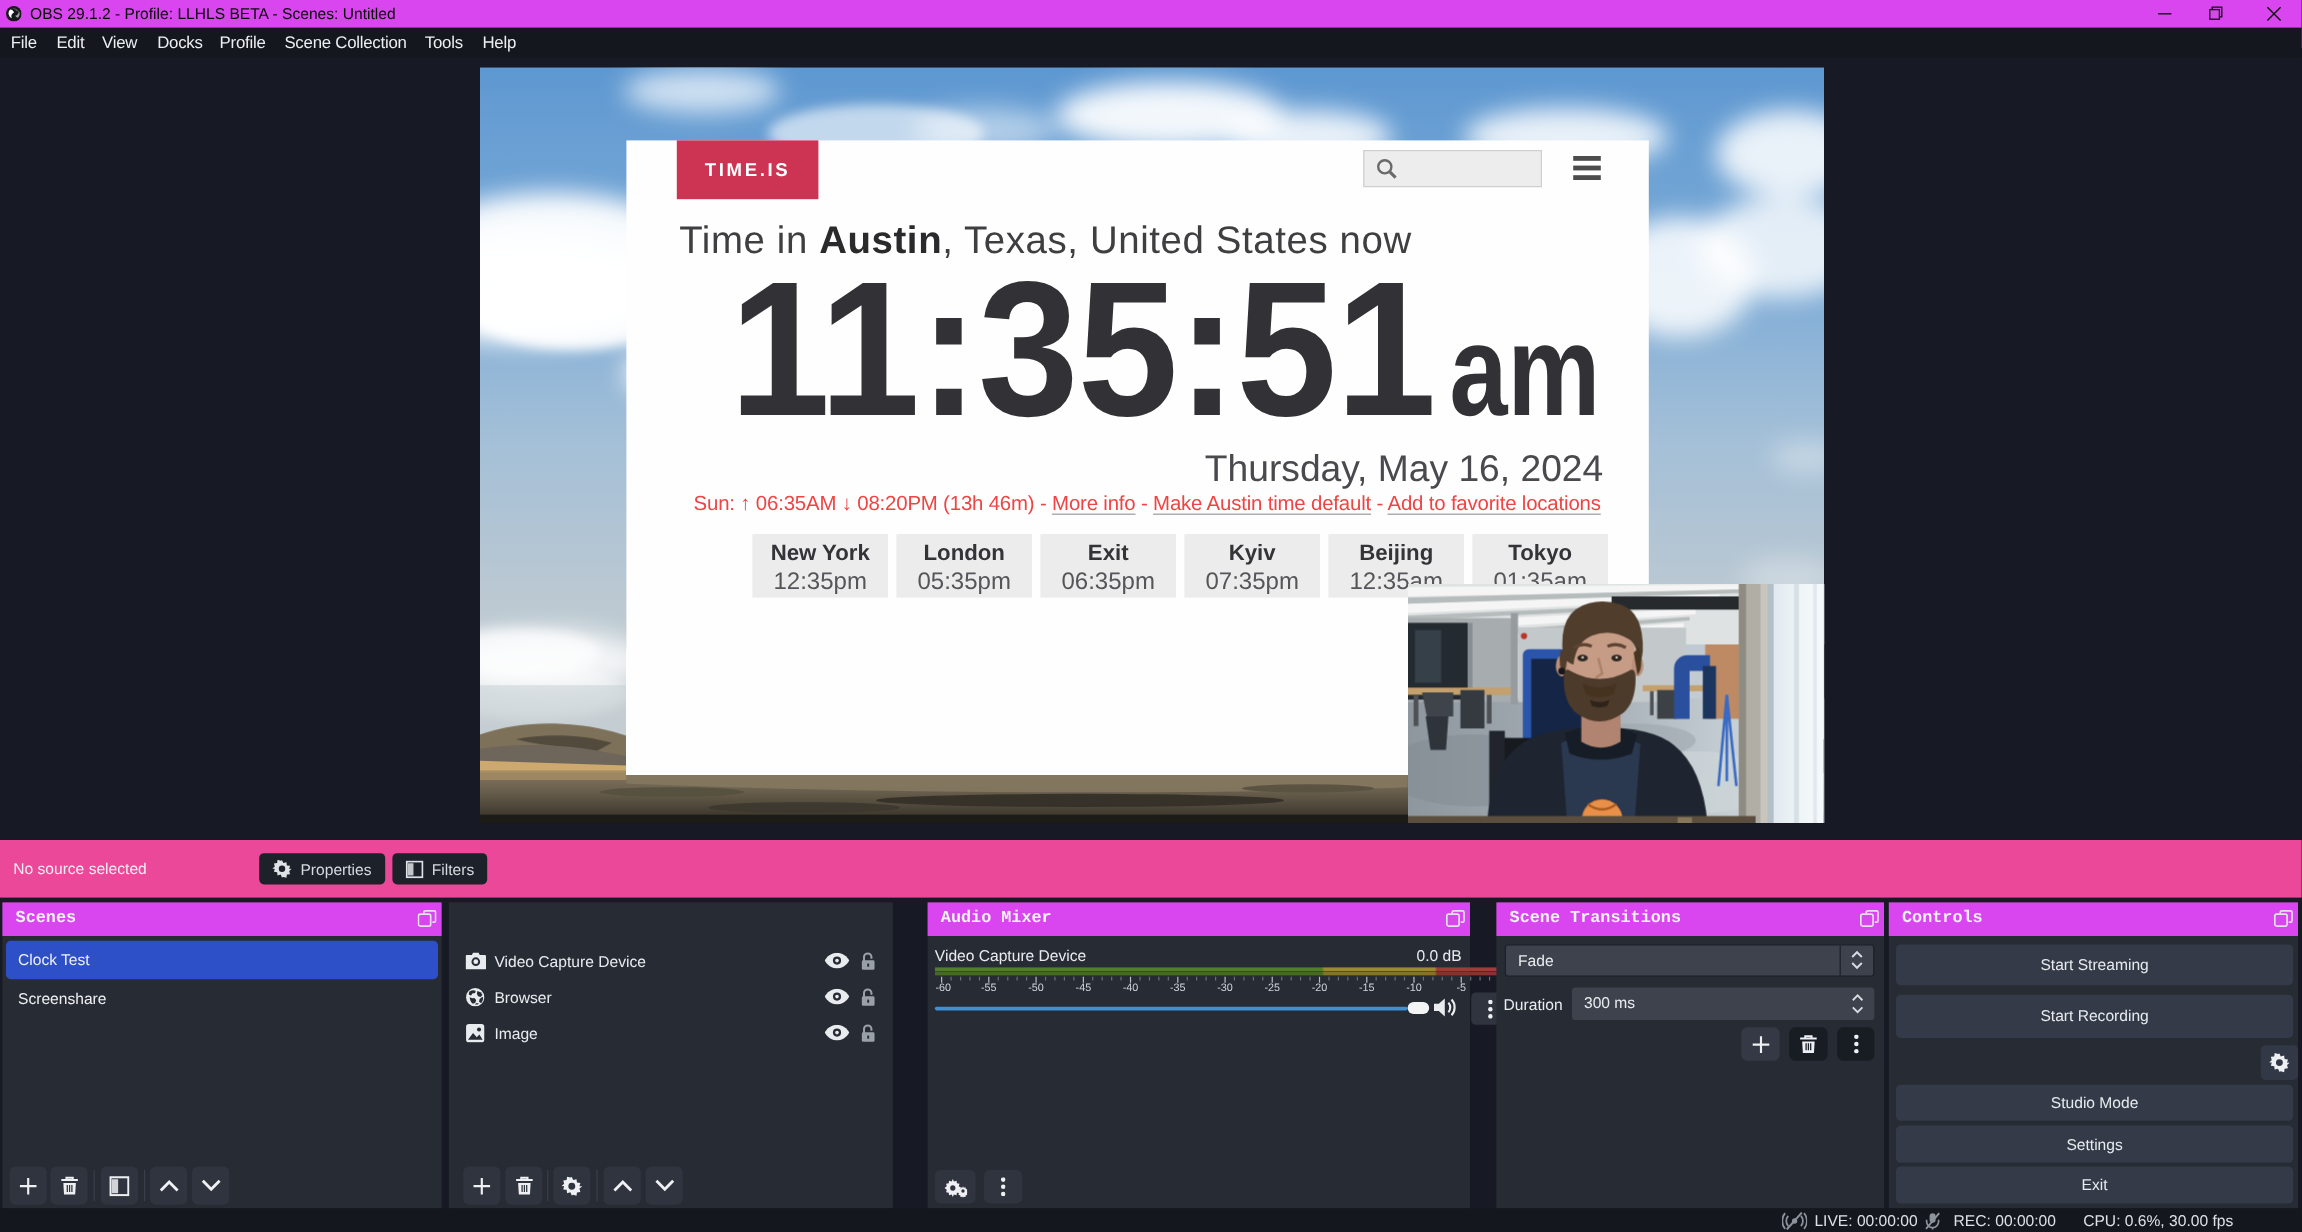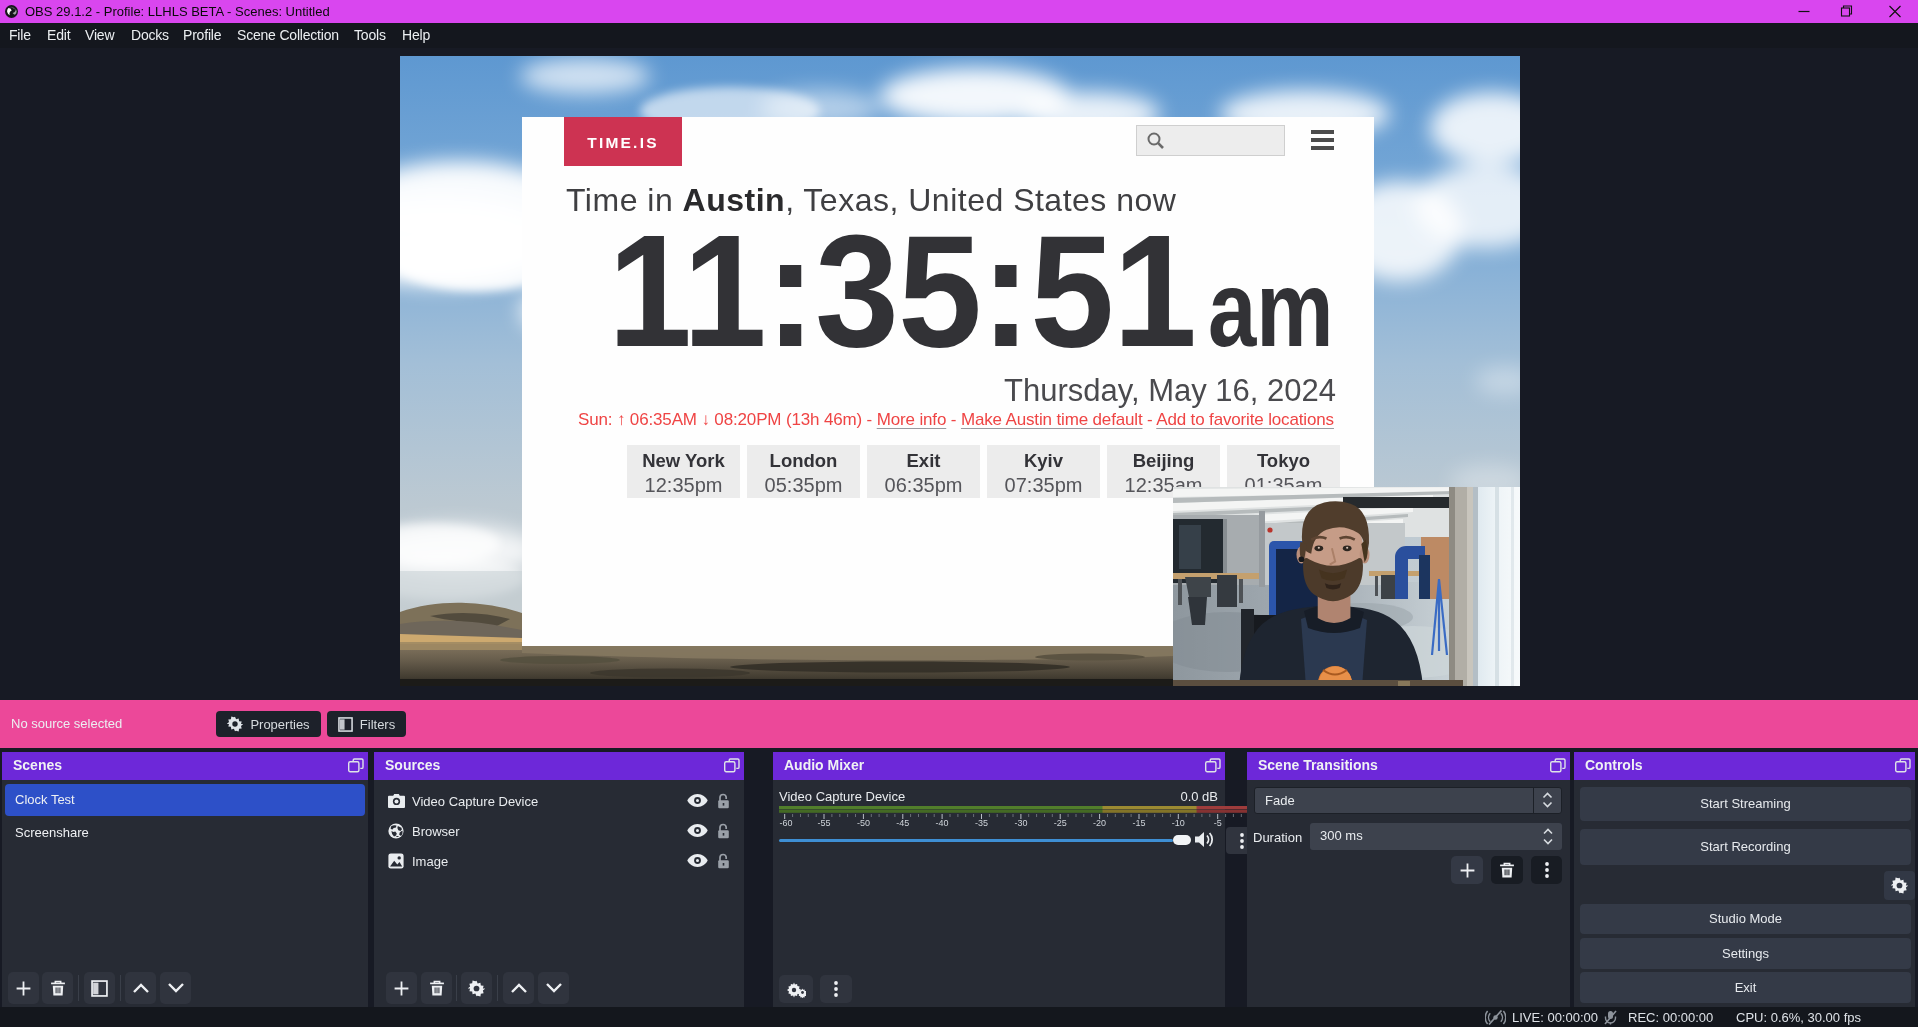--- a/index.html
+++ b/index.html
@@ -30,21 +30,21 @@
   #sunrow { position:absolute; left:56px; top:293px; width:760px; font-size:17px; color:#ef4444; white-space:nowrap; letter-spacing:-0.15px; }
   #sunrow .lnk { text-decoration:underline; text-decoration-color:#9a9aa0; text-underline-offset:3px; }
   .city { position:absolute; top:328px; width:113px; height:53px; background:#ececec; text-align:center; }
   .city b { display:block; font-size:18.5px; color:#333338; margin-top:5px; }
   .city span { display:block; font-size:20px; color:#55555a; margin-top:2px; }
   
   #srctoolbar { position:absolute; left:0; top:700px; width:1918px; height:48px; background:#ec4899; }
   .tbtn { position:absolute; height:26px; background:#1d212a; border-radius:4px; color:#d6dade; font-size:13px; display:flex; align-items:center; justify-content:center; gap:7px; }
   
   .dock { position:absolute; top:752px; height:255px; background:#272b34; }
-  .dockhead { position:absolute; left:0; top:0; width:100%; height:28px; background:#6d28d9; }
+  .dockhead { position:absolute; left:0; top:0; width:100%; height:28px; background:#d946ef;font-family:Liberation Mono, monospace; }
   .dockhead .t { position:absolute; left:11px; top:5px; font-size:14px; font-weight:bold; color:#f0f2f4; }
   .popout { position:absolute; top:6px; right:4px; width:16px; height:15px; }
   
   .sqbtn { position:absolute; width:31px; height:32px; background:#30343e; border-radius:5px;
     display:flex; align-items:center; justify-content:center; }
   .vsep { position:absolute; width:1px; height:26px; background:#3a3f49; }
   .scrow { position:absolute; left:3px; width:360px; height:32px; border-radius:4px;
     color:#eef0f3; font-size:13px; line-height:32px; padding-left:10px; }
   .srcrow { position:absolute; left:0; width:100%; height:30px; color:#e9ecef; font-size:13px; }
   .srcrow .nm { position:absolute; left:38px; top:8px; }
@@ -357,27 +357,20 @@
         <path d="M2 10l7-7 7 7" fill="none" stroke="#eef0f3" stroke-width="2.4"></path>
       </svg>
     </div>
     <div class="sqbtn" style="left:158px; top:220px;">
       <svg width="18" height="12" viewBox="0 0 18 12">
         <path d="M2 2l7 7 7-7" fill="none" stroke="#eef0f3" stroke-width="2.4"></path>
       </svg>
     </div>
   </div>
   <div class="dock" id="dock-sources" style="left:374px; width:370px;">
-    <div class="dockhead">
-      <span class="t">Sources</span>
-      <svg class="popout" viewBox="0 0 16 15">
-        <rect x="0.7" y="3.7" width="10.2" height="10" rx="1.5" fill="none" stroke="#dfe3e8" stroke-width="1.4"></rect>
-        <path d="M5.2 3.5V2.2a1.2 1.2 0 0 1 1.2-1.2h7.4a1.2 1.2 0 0 1 1.2 1.2v7a1.2 1.2 0 0 1-1.2 1.2h-1.5" fill="none" stroke="#dfe3e8" stroke-width="1.4"></path>
-      </svg>
-    </div>
     <div class="srcrow" style="top:34px;">
       <svg class="tico" width="17" height="15" viewBox="0 0 17 15">
         <path d="M5.2 2.2L6.2 0.4h4.6l1 1.8H16a1 1 0 0 1 1 1v10.2a1 1 0 0 1-1 1H1a1 1 0 0 1-1-1V3.2a1 1 0 0 1 1-1z" fill="#e9ecef" transform="translate(0,0.6)"></path>
         <circle cx="8.5" cy="8.4" r="3.6" fill="#272b34"></circle>
         <circle cx="8.5" cy="8.4" r="2" fill="#e9ecef"></circle>
       </svg>
       <span class="nm">Video Capture Device</span>
       <svg class="eye" width="21" height="13" viewBox="0 0 21 13">
         <path d="M10.5 0C5.8 0 2 3.2 0.3 6.5 2 9.8 5.8 13 10.5 13s8.5-3.2 10.2-6.5C19 3.2 15.2 0 10.5 0z" fill="#e9ecef"></path>
         <circle cx="10.5" cy="6.5" r="3.4" fill="#272b34"></circle>

